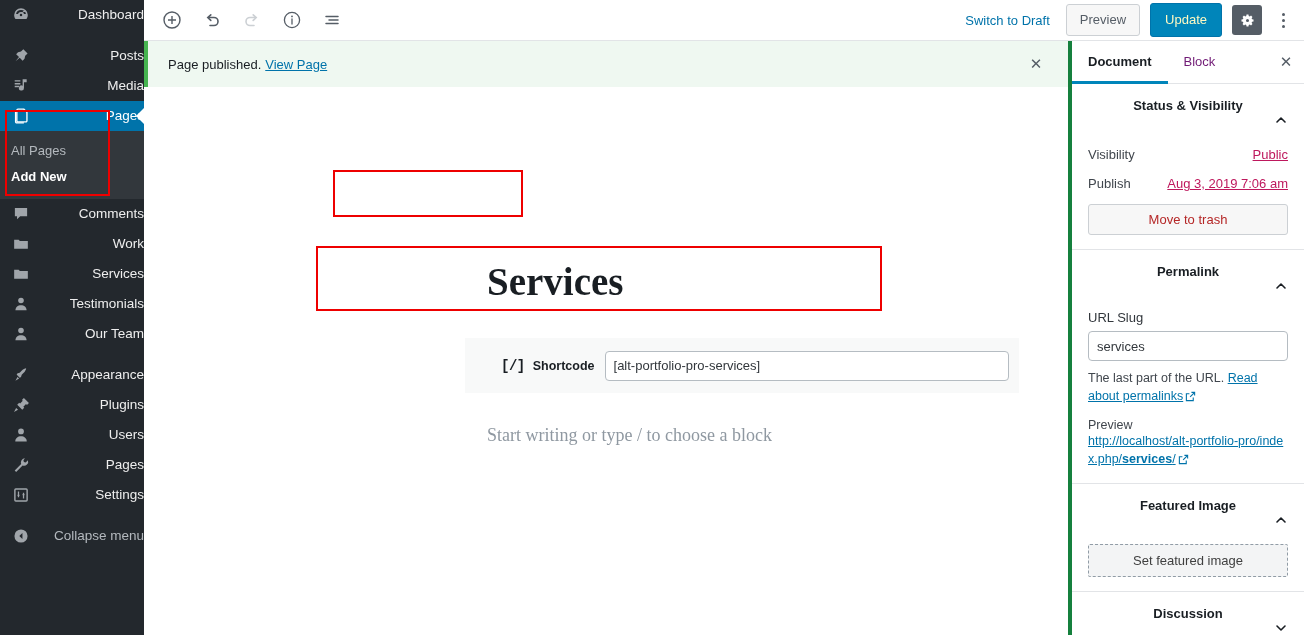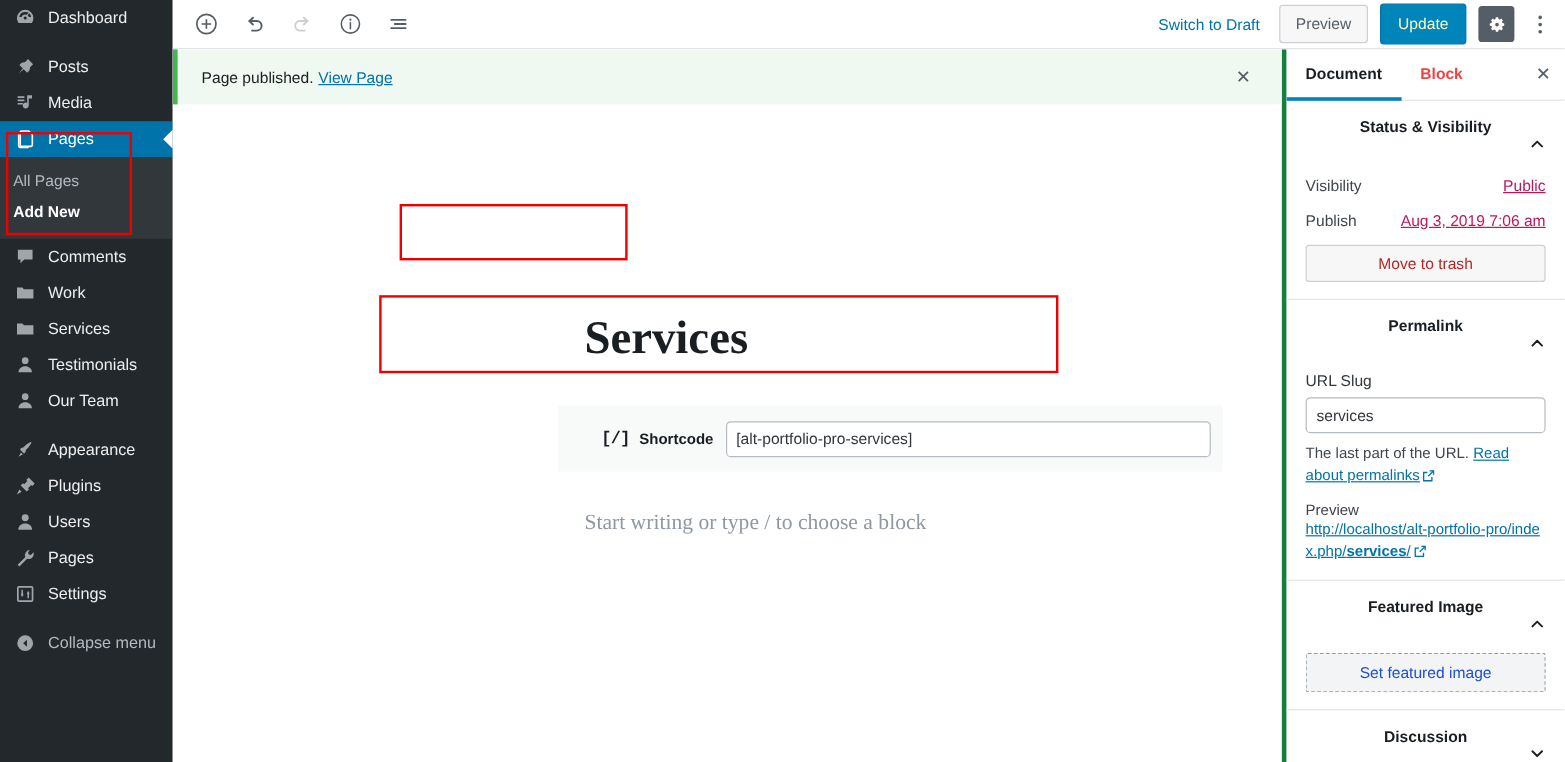--- a/index.html
+++ b/index.html
@@ -22,20 +22,21 @@
     overflow: hidden;
   }
   .menu-item {
     display: flex; align-items: center;
     height: 30px;
     padding-left: 11px;
     color: #eee;
     font-size: 13.5px;
     position: relative;
     cursor: pointer;
+    justify-content: space-between;
   }
   .menu-item .mi-label { margin-left: 9px; line-height: 1; }
   .menu-item.current {
     background: #0073aa;
     color: #fff;
     font-weight: 400;
   }
   .menu-item.current .arrow {
     position: absolute; right: 0; top: 50%;
     transform: translateY(-50%);
@@ -238,25 +239,24 @@
   #rp-tabs {
     height: 43px;
     display: flex; align-items: stretch;
     border-bottom: 1px solid #e2e4e7;
     position: relative;
   }
   .rp-tab {
     padding: 0 16px;
     display: flex; align-items: center;
     font-size: 13px;
-    color: #ef4444;
+    color: #701a75;
     cursor: pointer;
     border-bottom: 3px solid transparent;
     margin-bottom: -1px;
-    font-weight: bold;
   }
   .rp-tab.active { color: #191e23; font-weight: bold; border-bottom-color: #0085ba; }
   .rp-close {
     margin-left: auto; width: 36px;
     display: flex; align-items: center; justify-content: center;
     color: #555d66; cursor: pointer; font-size: 15px;
   }
 
   .rp-section { border-bottom: 1px solid #e2e4e7; }
   .rp-head {
@@ -307,21 +307,21 @@
     font-size: 12.5px; color: #0073aa; text-decoration: underline;
     line-height: 1.45; word-break: break-all; cursor: pointer; display: inline;
   }
   .preview-url b { font-weight: bold; }
   .ext-ico { display: inline-block; vertical-align: -2px; margin-left: 2px; color:#0073aa; }
 
   .btn-featured {
     width: 100%;
     border: 1px dashed #919ca6;
     background: #f3f4f5;
-    color: #1d4ed8;
+    color: #404040;
     font-size: 13px;
     padding: 8px 0;
     border-radius: 2px;
     cursor: pointer;
     text-align: center;
   }
 </style>
 </head>
 <body>
 

